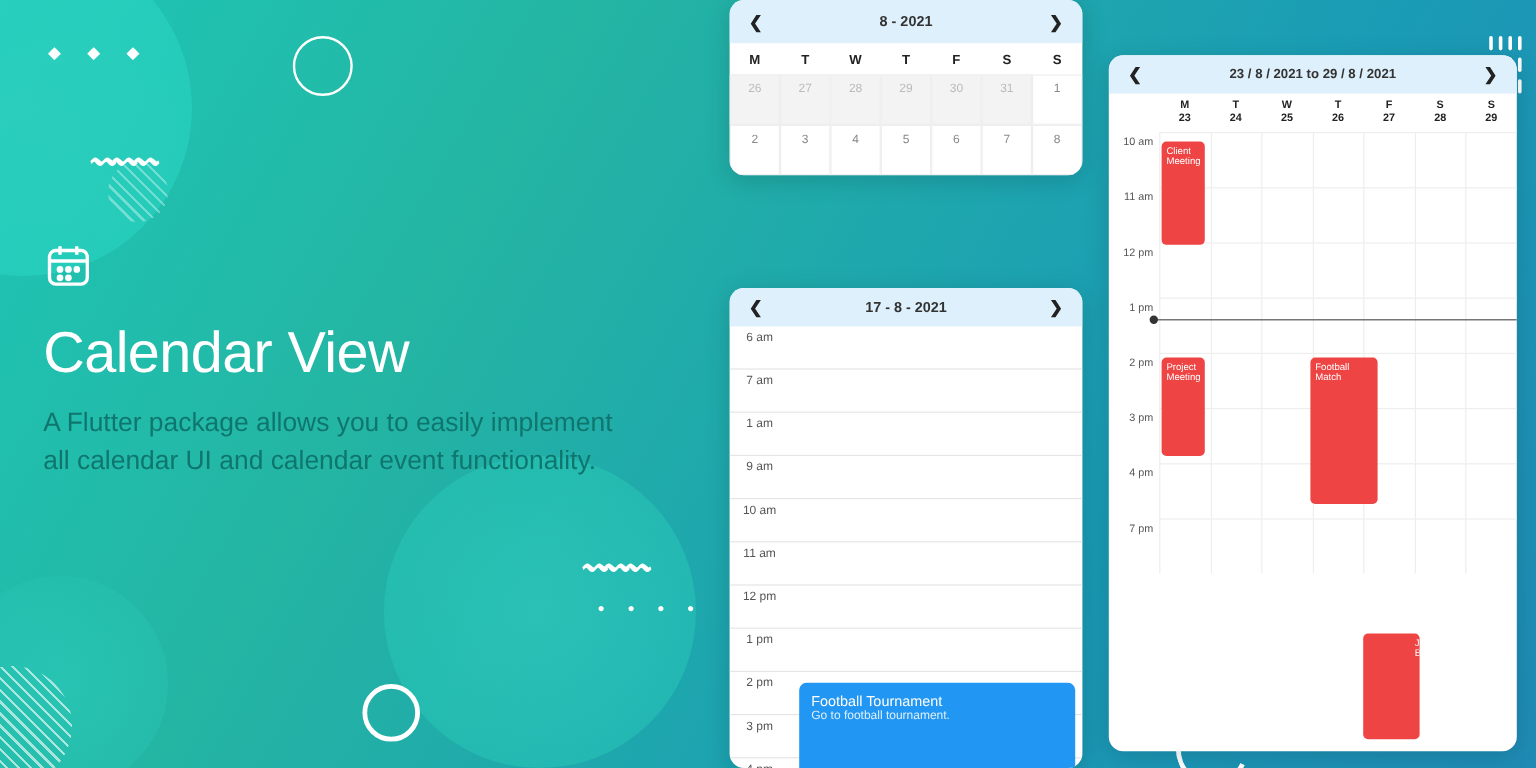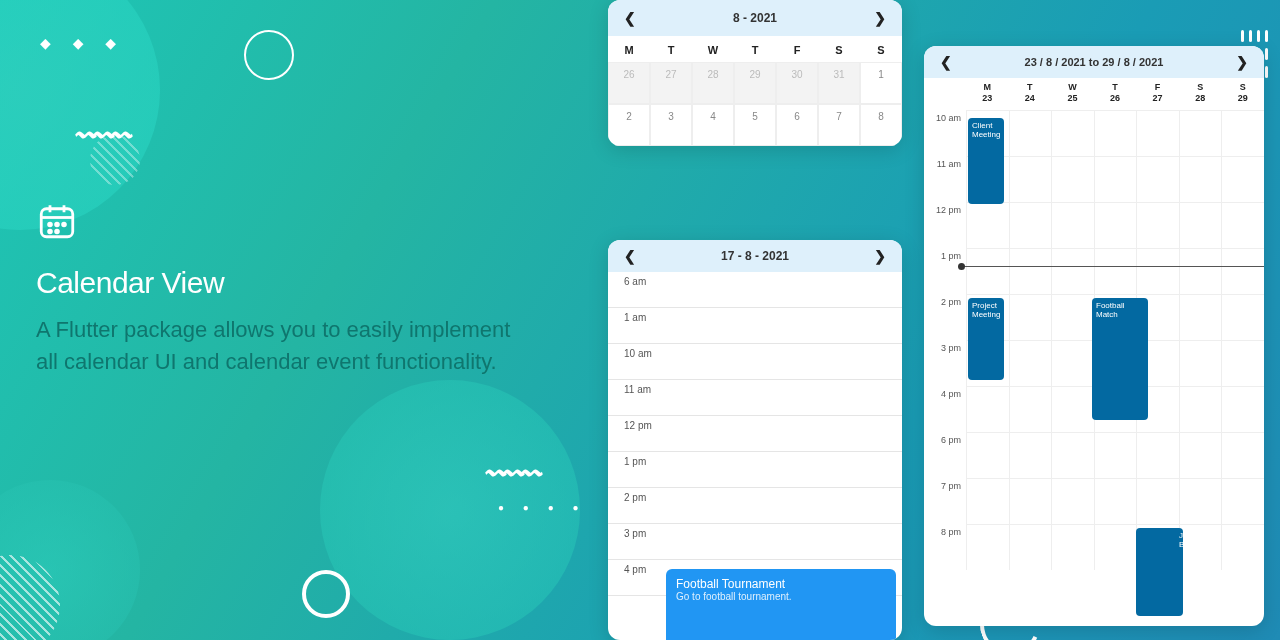--- a/index.html
+++ b/index.html
@@ -34,21 +34,21 @@
 .hatch { position:absolute; width:100px; height:100px; border-radius:50%;
   background: repeating-linear-gradient(45deg,#fff 0 2px,transparent 2px 7px); opacity:.6;}
 .h1 { left:-40px; top:555px;}
 .h2 { left:90px; top:135px; width:50px; height:50px; opacity:.35;}
 .arc { position:absolute; width:60px; height:60px; border:4px solid #fff; border-radius:50%;
   border-top-color:transparent; border-right-color:transparent; right:240px; bottom:-15px; transform: rotate(-20deg);}
 
 
 .left { position:absolute; left:36px; top:200px; color:#fff; max-width:480px;}
 .cal-icon { width:42px; height:42px; margin-bottom:20px;}
-.title { font-size:30px; font-weight:500; letter-spacing:-.5px; margin-bottom:14px;}
+.title { font-size:48px; font-weight:500; letter-spacing:-.5px; margin-bottom:14px;}
 .subtitle { font-size:22px; line-height:1.45; color:#0f766e; font-weight:400;}
 
 
 .card { position:absolute; background:#fff; border-radius:12px;
   box-shadow: 0 4px 20px rgba(0,0,0,.15); overflow:hidden;}
 .header { background:#def0fb; display:flex; align-items:center; justify-content:space-between;
   padding:6px 12px; font-size:12px; font-weight:600; color:#333;}
 .chev { font-size:14px; font-weight:900; cursor:pointer; padding:2px 4px; color:#222;}
 
 
@@ -57,37 +57,37 @@
 .mgrid { display:grid; grid-template-columns:repeat(7,1fr); }
 .mh { text-align:center; font-size:11px; font-weight:600; padding:8px 0 6px; color:#222;}
 .mcell { height:42px; text-align:center; font-size:10px; color:#888; padding-top:6px;
   border:0.5px solid #eee; cursor:pointer;}
 .mcell.prev { background:#f3f3f3; color:#bbb;}
 
 
 .day { left:608px; top:240px; width:294px; height:400px;}
 .dbody { font-size:11px; color:#666; position:relative;}
 .drow { display:flex; height:36px; border-bottom:1px solid #e5e5e5;}
-.dlabel { width:54px; text-align:left; padding:4px 8px 0 16px; font-size:10px; color:#555;}
+.dlabel { width:54px; text-align:center; padding:4px 8px 0 4px; font-size:10px; color:#555;}
 .dslot { flex:1; position:relative;}
 .devent { position:absolute; left:58px; right:6px; background:#2196f3; color:#fff;
   border-radius:6px; padding:8px 10px; font-size:12px;}
 .devent .sub { font-size:10px; opacity:.85;}
 
 
 .week { left:924px; top:46px; width:340px; height:580px;}
 .week .header { font-size:11px;}
 .wheadrow { display:grid; grid-template-columns:42px repeat(7,1fr); font-size:9px; text-align:center;
   padding:4px 0 6px;}
 .wh { color:#222; font-weight:600; line-height:1.2;}
 .wbody { position:relative;}
 .wrow { display:grid; grid-template-columns:42px repeat(7,1fr); height:46px;}
 .wlabel { font-size:9px; text-align:right; padding:3px 5px 0 0; color:#555;}
 .wcell { border-left:1px solid #eee; border-top:1px solid #eee;}
-.wevent { position:absolute; background:#0369a1; color:#fff; border-radius:4px;
+.wevent { position:absolute; background:#ef4444; color:#fff; border-radius:4px;
   font-size:8px; padding:3px 4px; line-height:1.15; overflow:hidden;}
 .wnow { position:absolute; left:38px; right:0; height:1px; background:#555;}
 .wnow::before { content:''; position:absolute; left:-4px; top:-3px; width:7px; height:7px;
   border-radius:50%; background:#333;}
 </style>
 </head>
 <body>
 
 <div class="blob1"></div>
 <div class="blob2"></div>
@@ -176,21 +176,29 @@
     <span class="chev">❮</span>
     <span>17 - 8 - 2021</span>
     <span class="chev">❯</span>
   </div>
   <div class="dbody" id="dbody">
       <div class="drow">
         <div class="dlabel">6 am</div>
         <div class="dslot"></div>
       </div>
       <div class="drow">
+        <div class="dlabel">7 am</div>
+        <div class="dslot"></div>
+      </div>
+      <div class="drow">
         <div class="dlabel">1 am</div>
+        <div class="dslot"></div>
+      </div>
+      <div class="drow">
+        <div class="dlabel">9 am</div>
         <div class="dslot"></div>
       </div>
       <div class="drow">
         <div class="dlabel">10 am</div>
         <div class="dslot"></div>
       </div>
       <div class="drow">
         <div class="dlabel">11 am</div>
         <div class="dslot"></div>
       </div>
@@ -302,41 +310,21 @@
         <div class="wlabel">4 pm</div>
         <div class="wcell"></div>
         <div class="wcell"></div>
         <div class="wcell"></div>
         <div class="wcell"></div>
         <div class="wcell"></div>
         <div class="wcell"></div>
         <div class="wcell"></div>
       </div>
       <div class="wrow">
-        <div class="wlabel">6 pm</div>
-        <div class="wcell"></div>
-        <div class="wcell"></div>
-        <div class="wcell"></div>
-        <div class="wcell"></div>
-        <div class="wcell"></div>
-        <div class="wcell"></div>
-        <div class="wcell"></div>
-      </div>
-      <div class="wrow">
         <div class="wlabel">7 pm</div>
-        <div class="wcell"></div>
-        <div class="wcell"></div>
-        <div class="wcell"></div>
-        <div class="wcell"></div>
-        <div class="wcell"></div>
-        <div class="wcell"></div>
-        <div class="wcell"></div>
-      </div>
-      <div class="wrow">
-        <div class="wlabel">8 pm</div>
         <div class="wcell"></div>
         <div class="wcell"></div>
         <div class="wcell"></div>
         <div class="wcell"></div>
         <div class="wcell"></div>
         <div class="wcell"></div>
         <div class="wcell"></div>
       </div>
       <div class="wevent" style="top: 8px; height: 86px; left: 44px; width: 36px;">Client Meeting</div>
       <div class="wevent" style="top: 188px; height: 82px; left: 44px; width: 36px;">Project Meeting</div>

